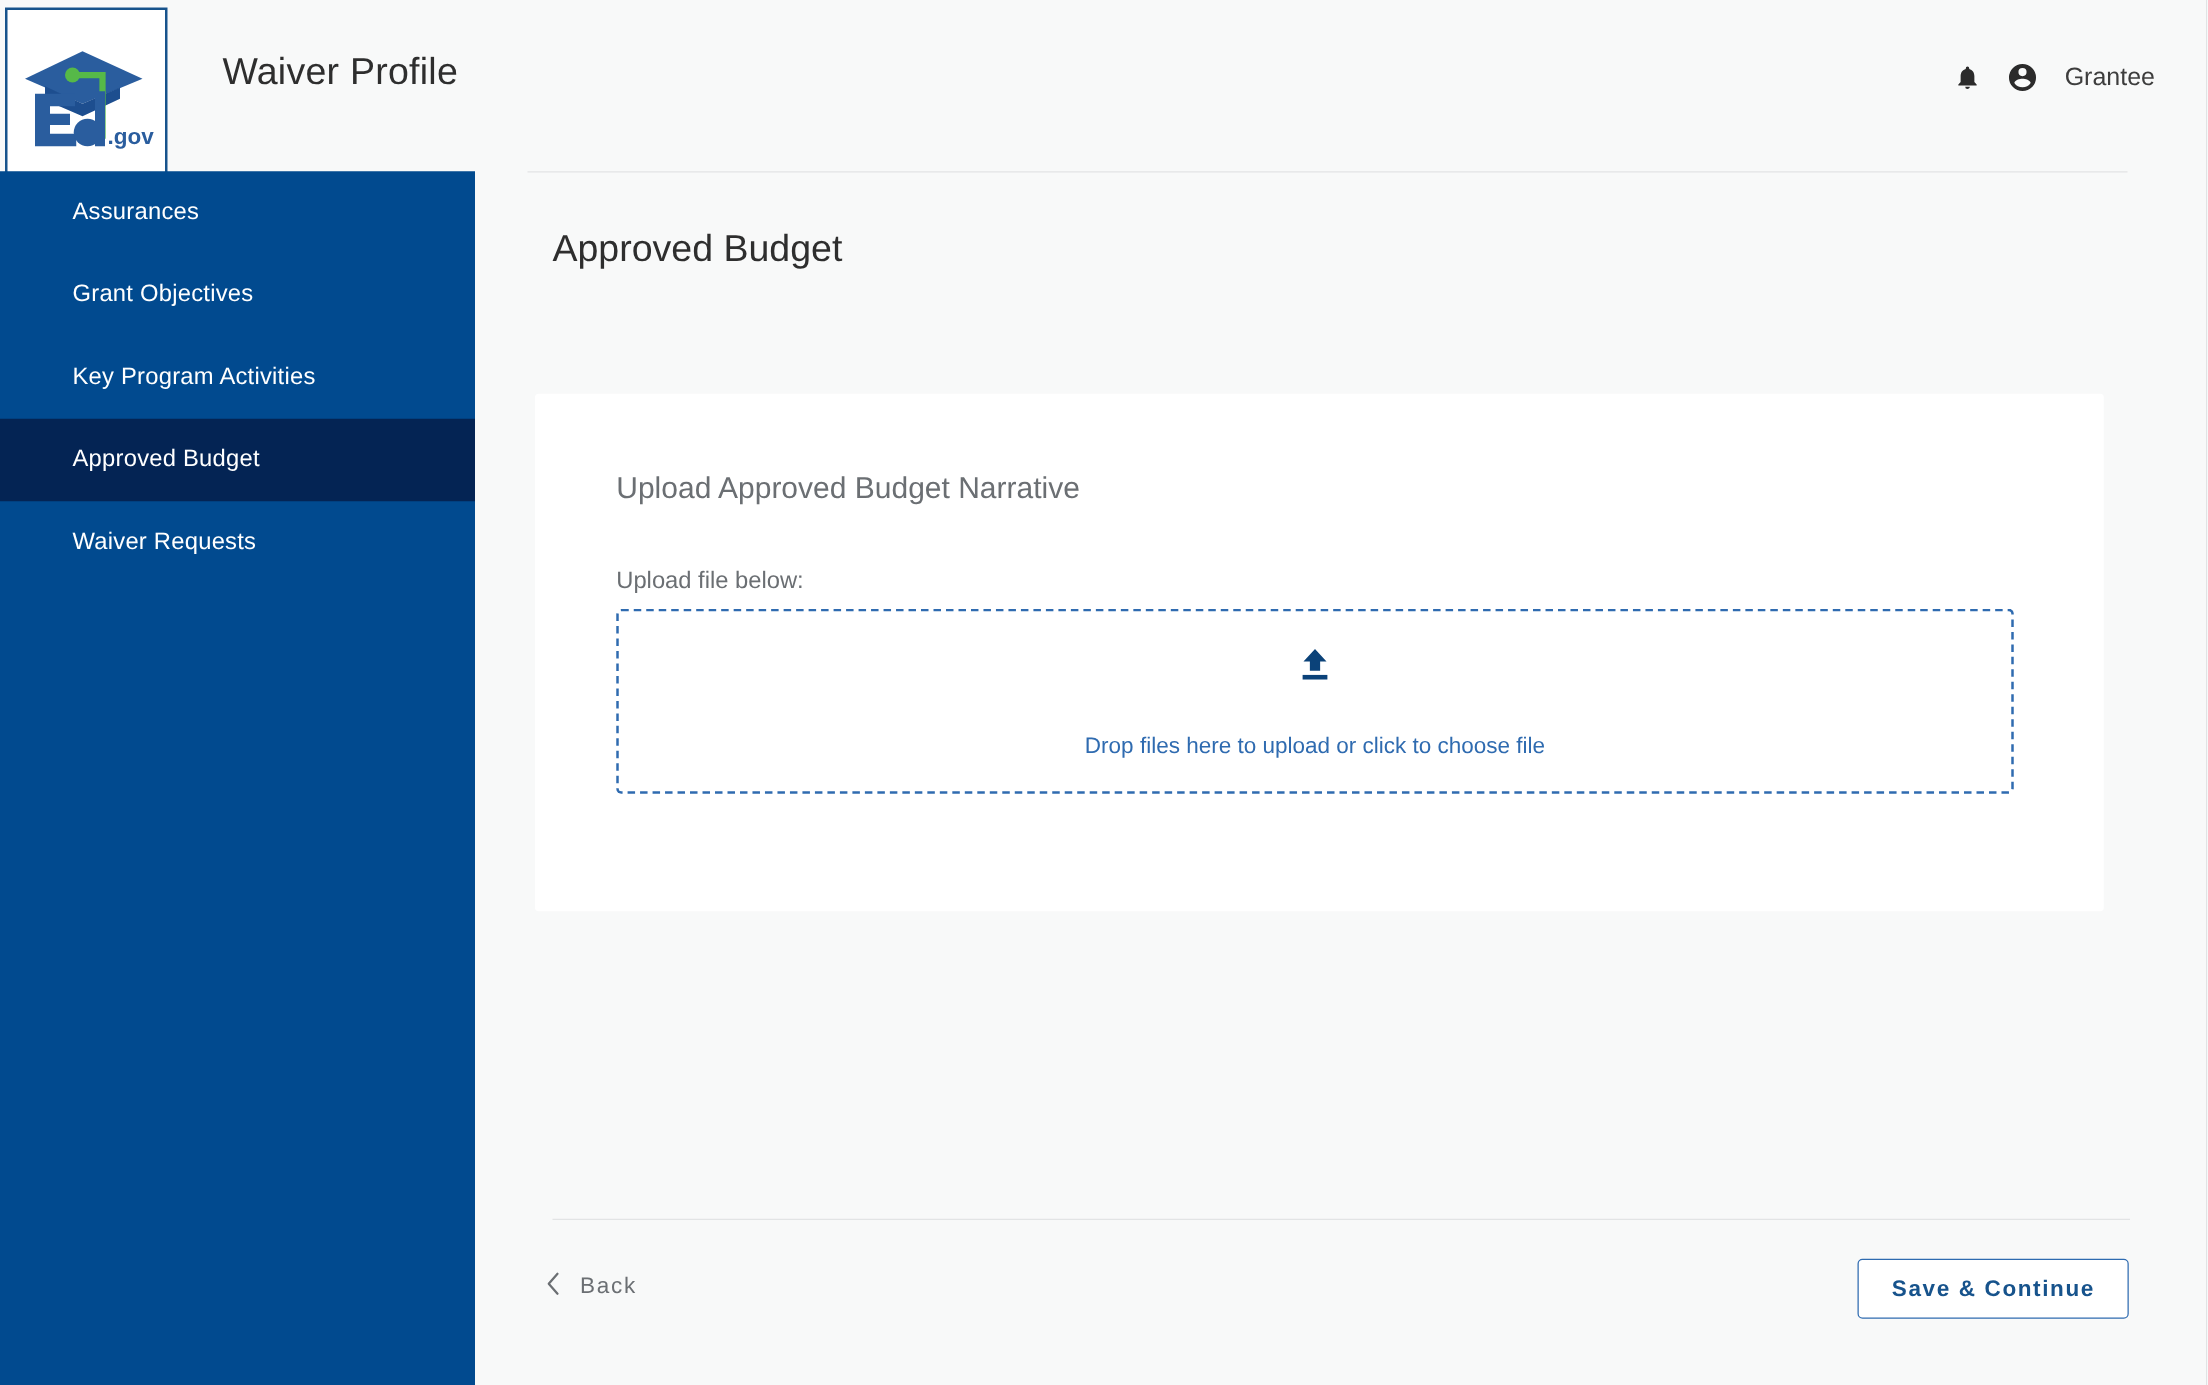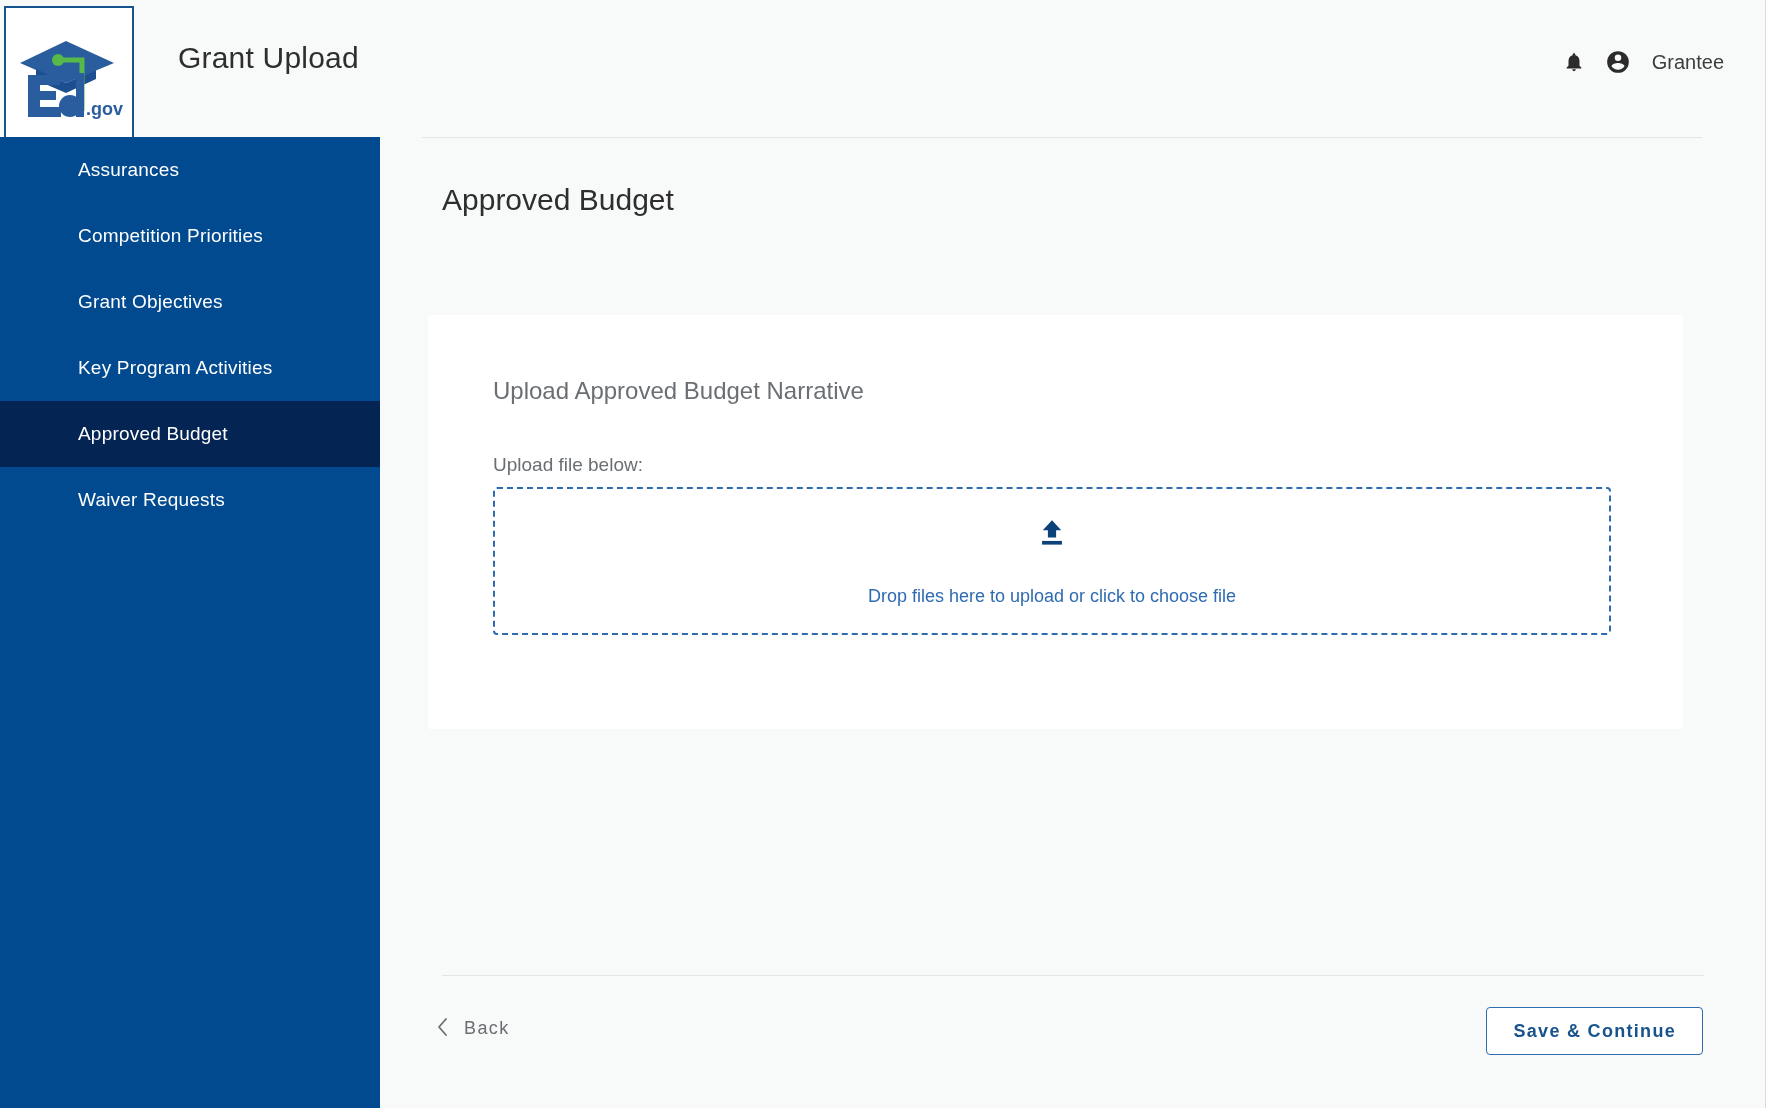--- a/index.html
+++ b/index.html
@@ -84,21 +84,21 @@
     left: 0;
     top: 137px;
     width: 380px;
     height: 971px;
     background: #014a8f;
   }
   .nav-item {
     height: 66px;
     display: flex;
     align-items: center;
-    padding-left: 78px;
+    padding-left: 58px;
     color: #ffffff;
     font-size: 19px;
     letter-spacing: .2px;
     cursor: pointer;
     user-select: none;
   }
   .nav-item.active {
     background: #042454;
   }
 
@@ -268,21 +268,21 @@
 
         <path d="M14,42 L46,42 L46,52 L26,52 L26,58 L42,58 L42,67 L26,67 L26,74 L47,74 L47,84 L14,84 Z" fill="#2a5d9e"></path>
 
         <path d="M56,62 a11,11 0 1,0 0,22 a11,11 0 1,0 0,-22 Z" fill="#2a5d9e"></path>
         <rect x="62" y="40" width="8" height="44" fill="#2a5d9e"></rect>
 
         <text x="72" y="82" font-family="Liberation Sans, sans-serif" font-size="18" font-weight="bold" fill="#2a5d9e">.gov</text>
       </svg>
     </div>
 
-    <div class="app-title">Grant Upload</div>
+    <div class="app-title">Waiver Profile</div>
 
     <div class="header-right">
       <span class="icon-btn">
         <svg width="22" height="24" viewBox="0 0 24 24" fill="currentColor">
           <path d="M12 22c1.1 0 2-.9 2-2h-4a2 2 0 0 0 2 2zm6-6v-5c0-3.07-1.64-5.64-4.5-6.32V4a1.5 1.5 0 0 0-3 0v.68C7.63 5.36 6 7.92 6 11v5l-2 2v1h16v-1l-2-2z"></path>
         </svg>
       </span>
       <span class="icon-btn">
         <svg width="26" height="26" viewBox="0 0 24 24" fill="currentColor">
           <path d="M12 2a10 10 0 1 0 0 20 10 10 0 0 0 0-20zm0 3a3 3 0 1 1 0 6 3 3 0 0 1 0-6zm0 14.2a7.2 7.2 0 0 1-6-3.22c.03-1.99 4-3.08 6-3.08s5.97 1.09 6 3.08a7.2 7.2 0 0 1-6 3.22z"></path>
@@ -290,23 +290,20 @@
       </span>
       <span class="user-name">Grantee</span>
     </div>
   </div>
 
   <div class="sidebar">
     <div class="nav-item">
       <span>Assurances</span>
     </div>
     <div class="nav-item">
-      <span>Competition Priorities</span>
-    </div>
-    <div class="nav-item">
       <span>Grant Objectives</span>
     </div>
     <div class="nav-item">
       <span>Key Program Activities</span>
     </div>
     <div class="nav-item active">
       <span>Approved Budget</span>
     </div>
     <div class="nav-item">
       <span>Waiver Requests</span>

